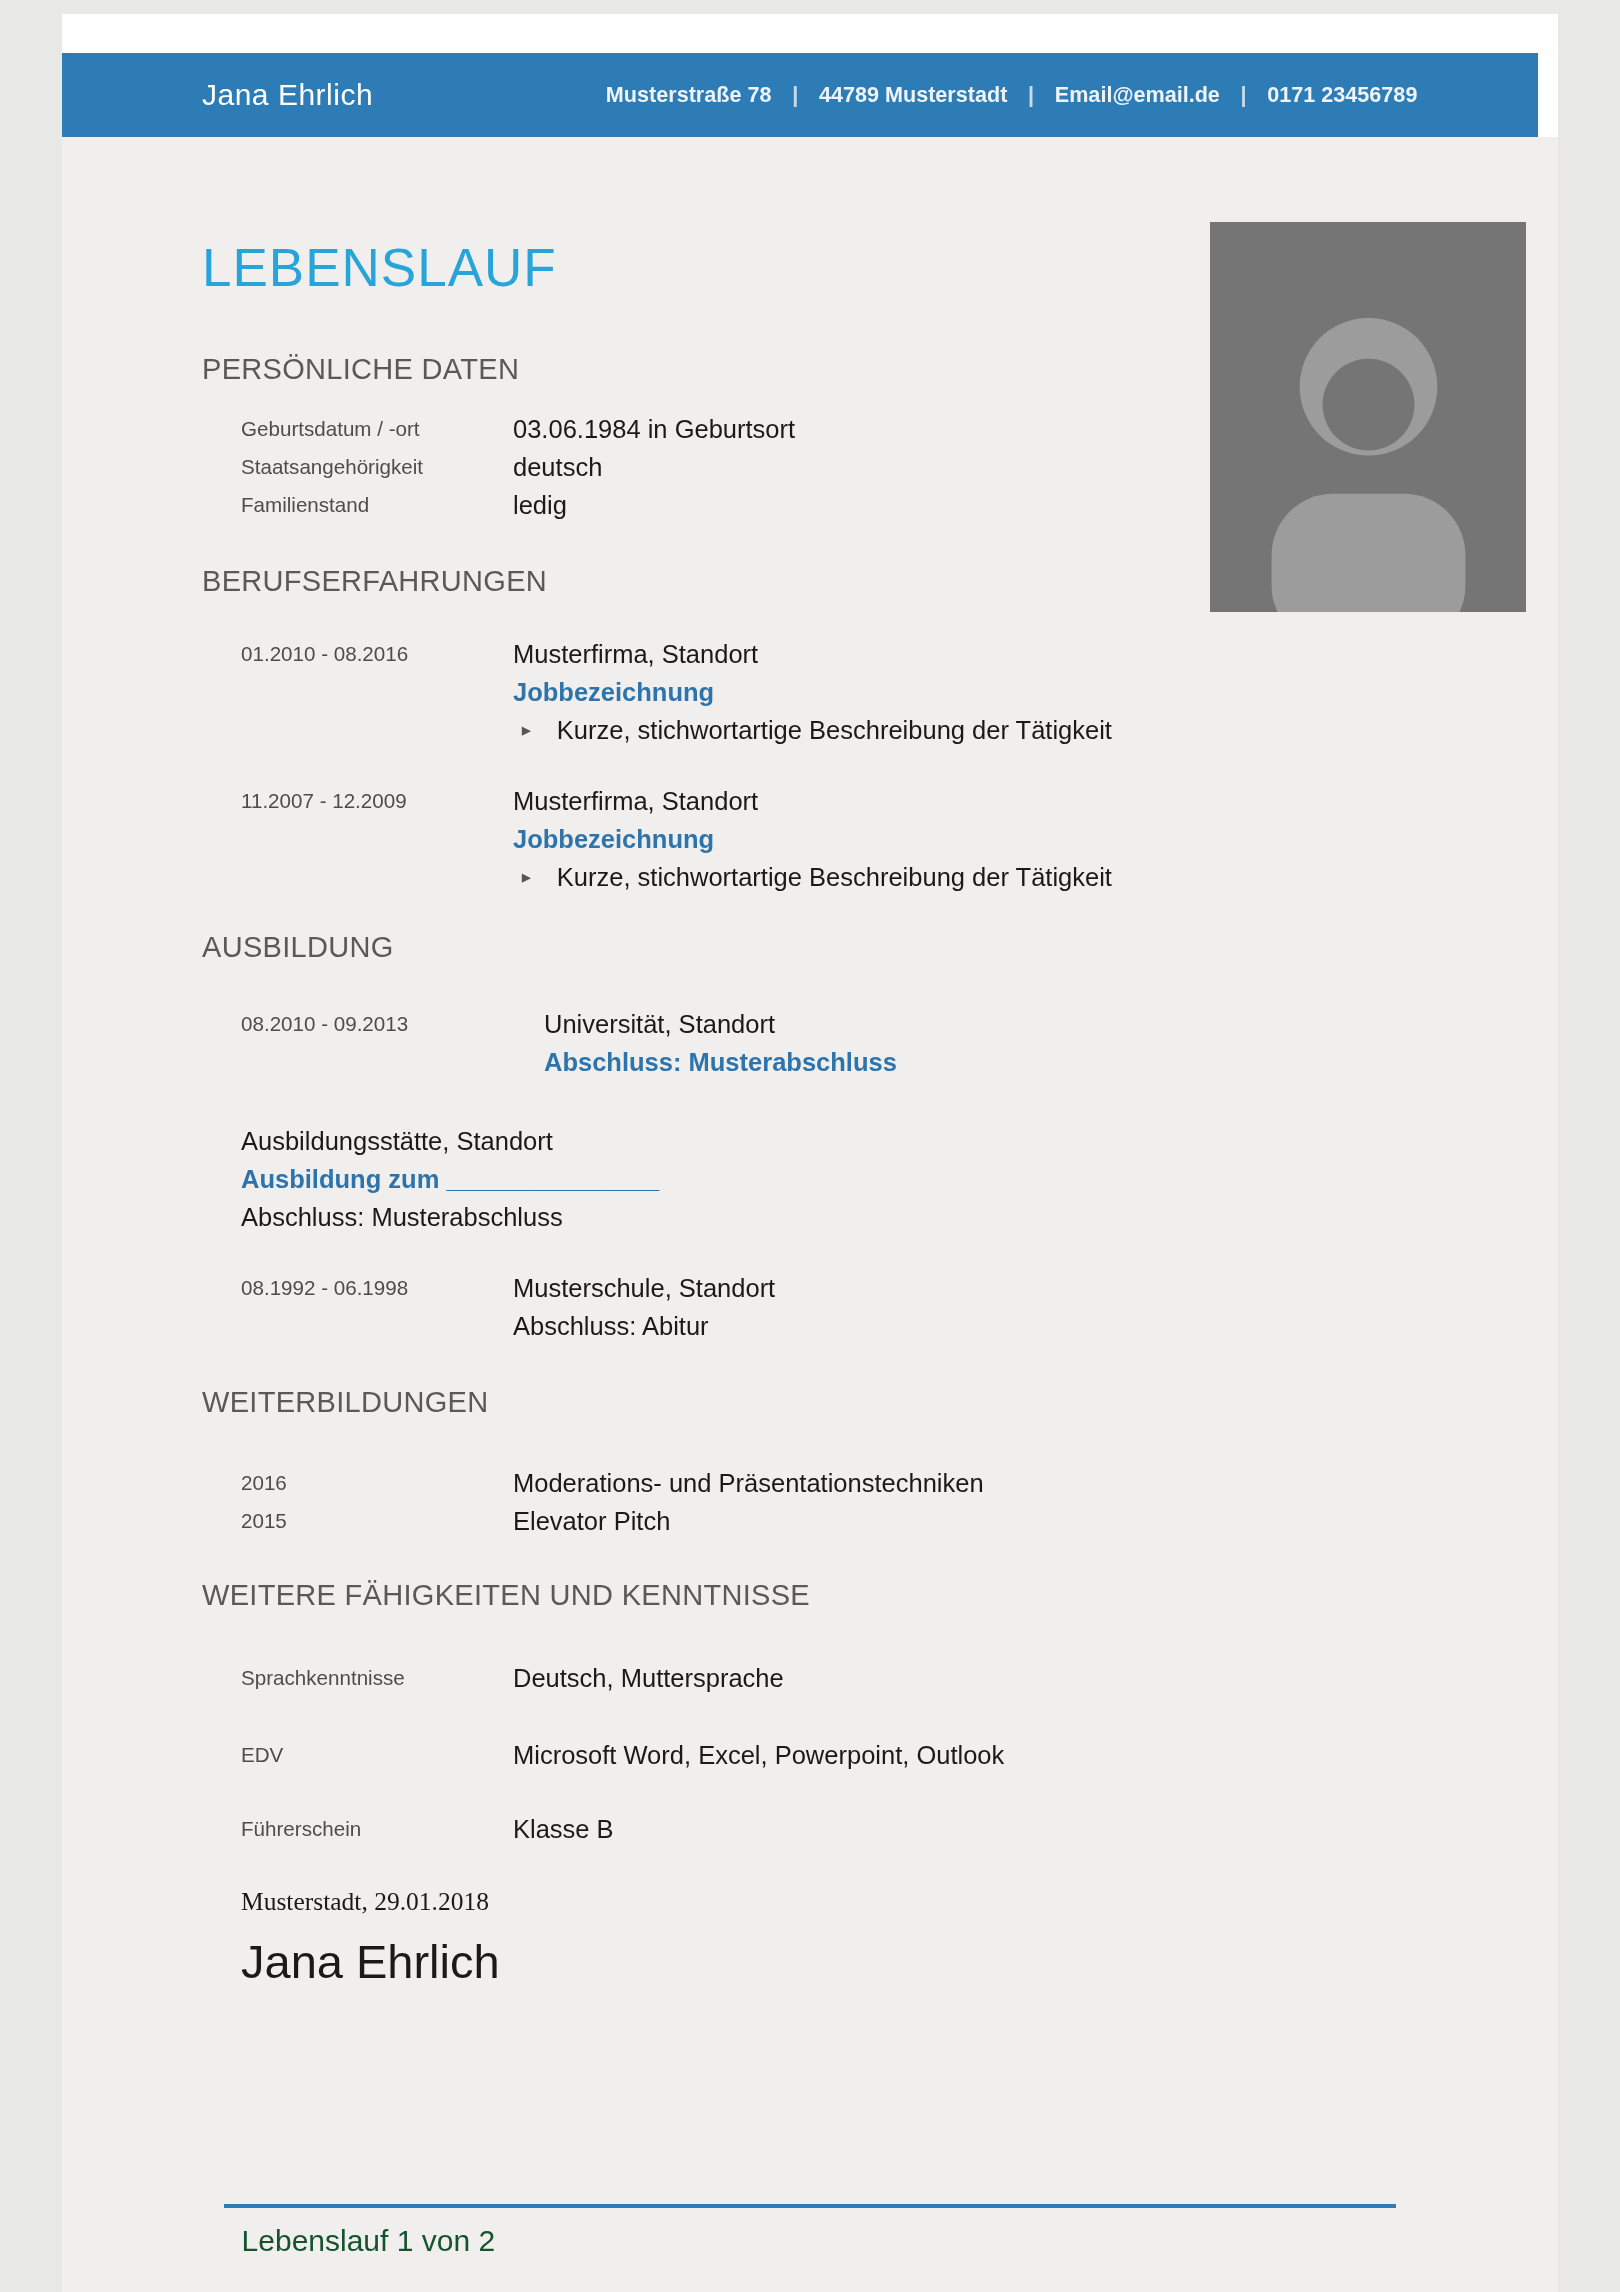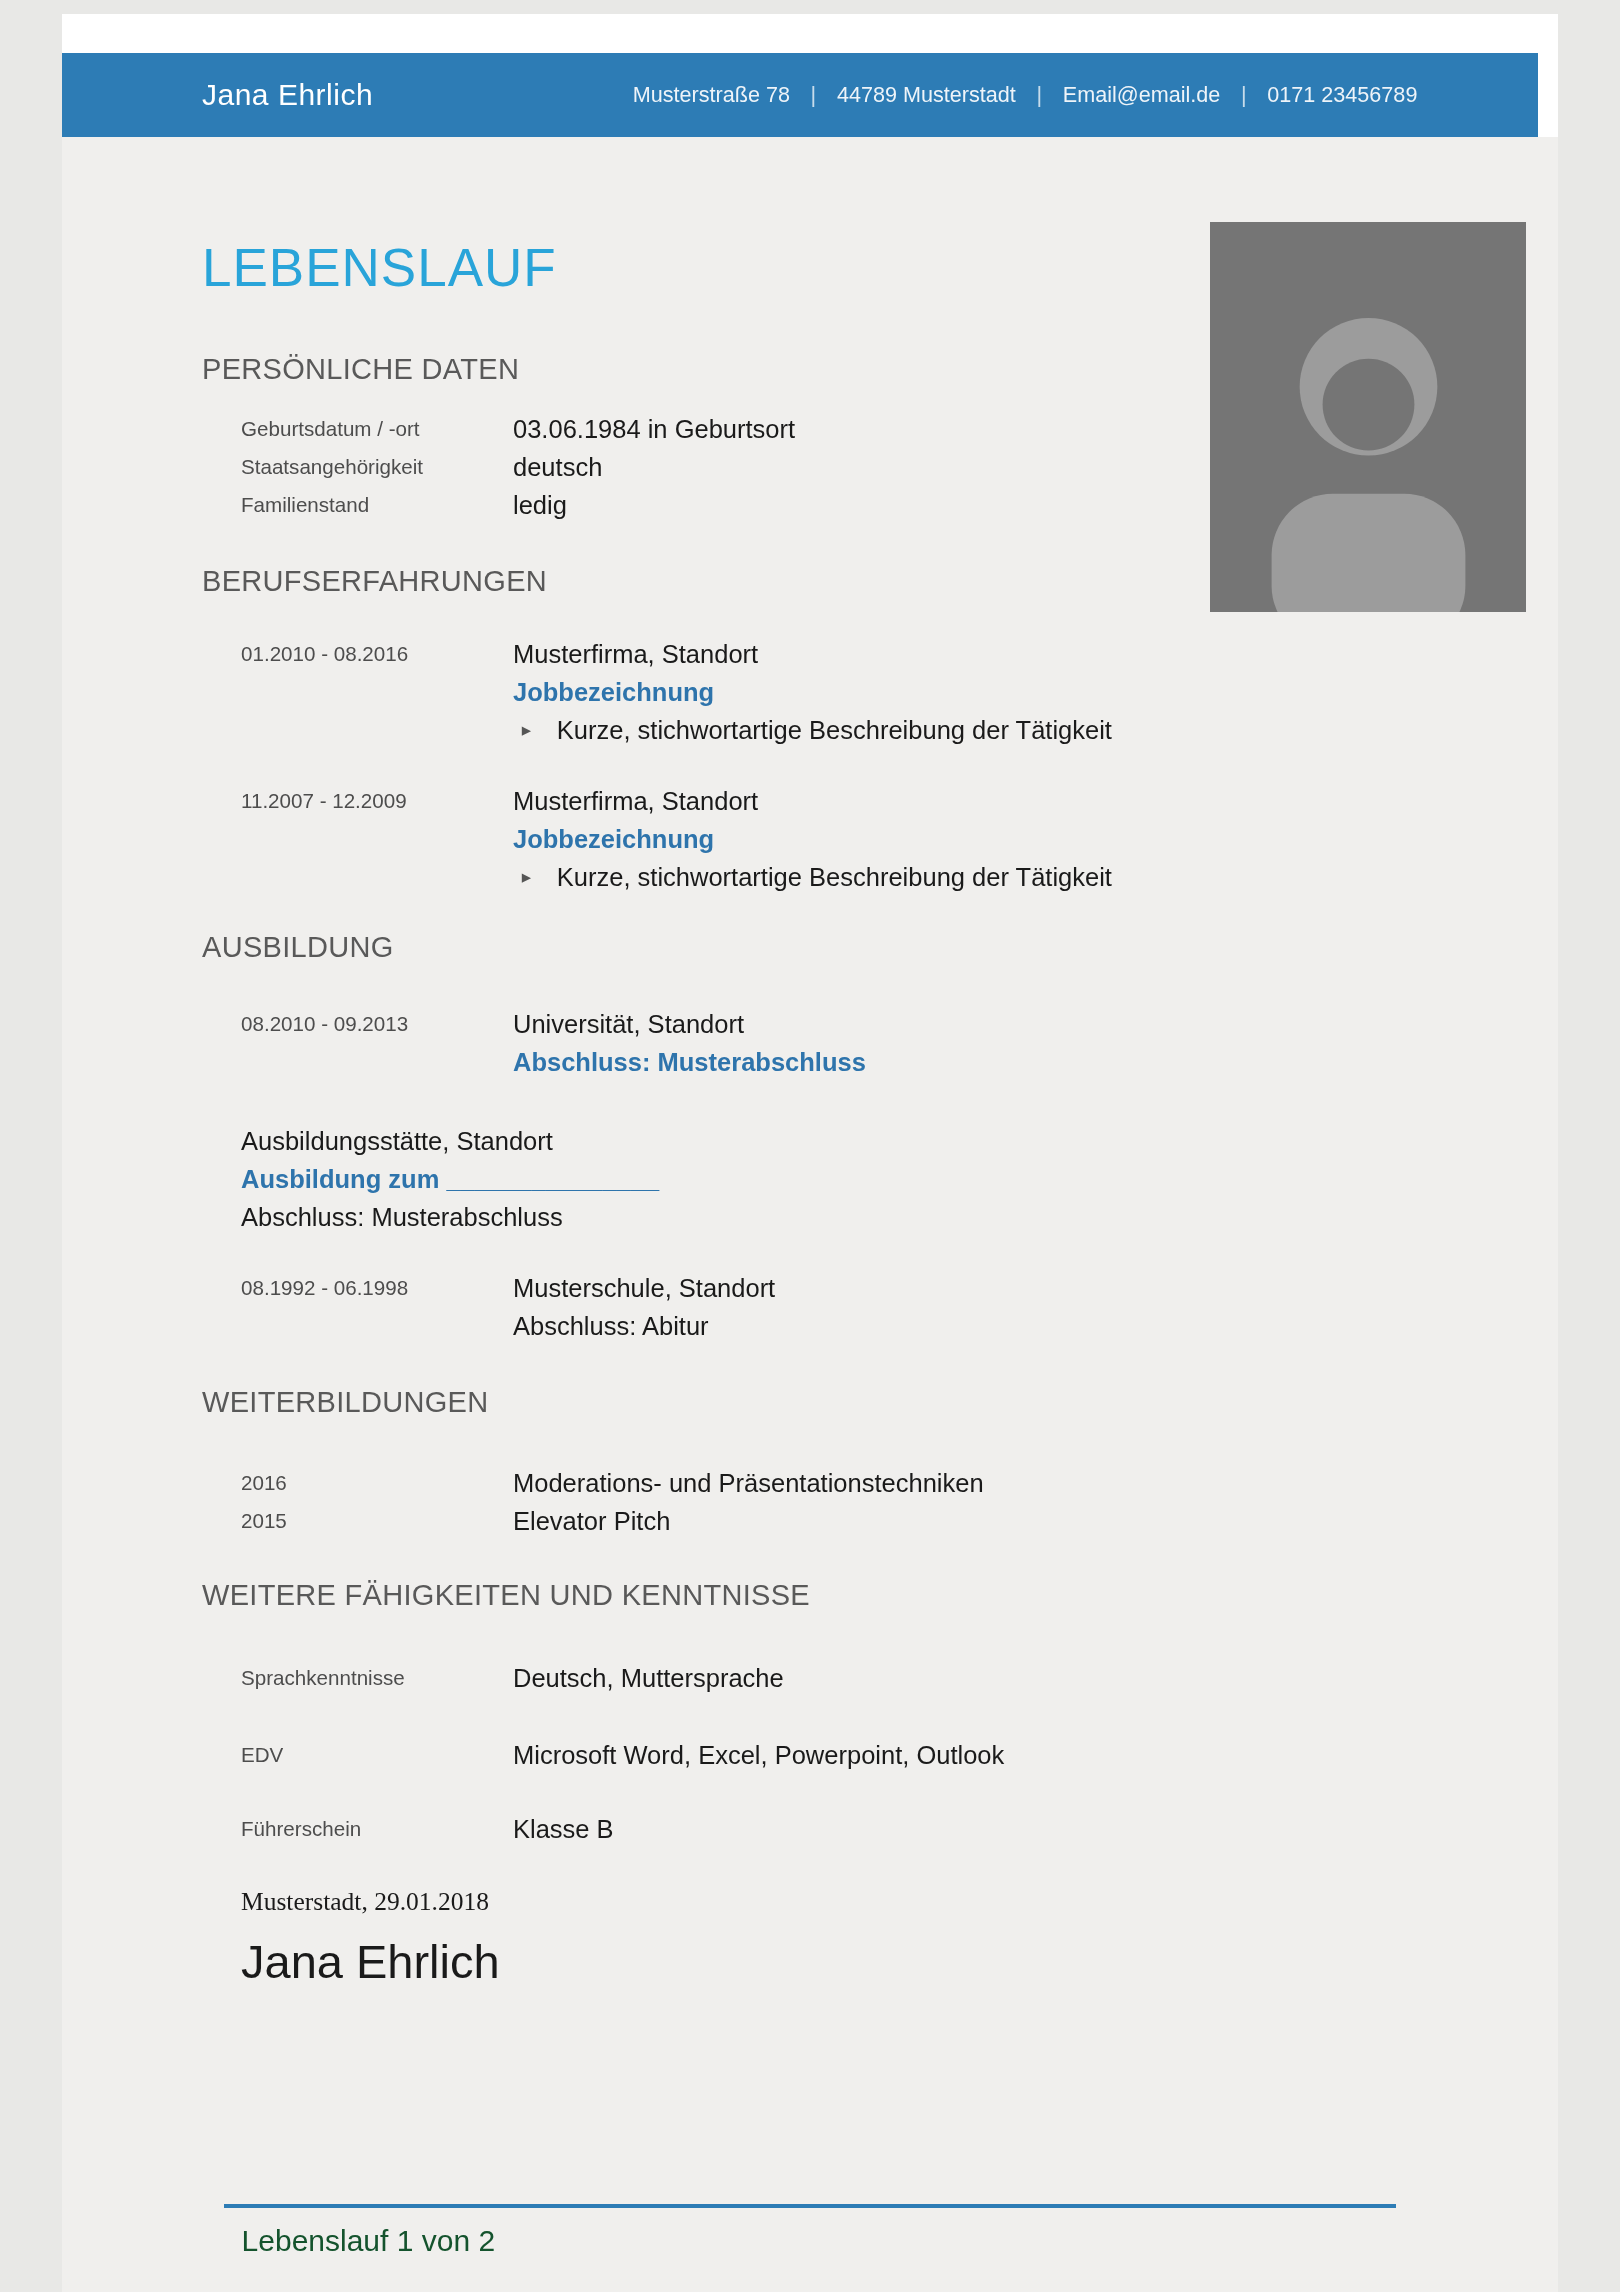--- a/index.html
+++ b/index.html
@@ -22,21 +22,21 @@
     margin-right:19.6px;
     background:var(--header-bar,#2d7cb5);
     display:flex; align-items:center;
   }
   .header-name {
     margin-left:140px;
     font-size:30px; color:#ffffff; letter-spacing:0.5px;
   }
   .header-contact {
     margin-left:auto; margin-right:121px;
-    font-size:21.6px; color:#eef4f9; white-space:nowrap;
+    font-size:21.6px; color:#eef4f9; white-space:nowrap;font-weight:bold;
   }
   .header-contact .sep { margin:0 14.7px; opacity:.8; }
 
   
   .photo {
     position:absolute; top:208px; left:1148px;
     width:316px; height:390px;
     background:var(--photo-bg,#757575);
     display:flex; align-items:flex-end; justify-content:center;
     overflow:hidden;
@@ -69,21 +69,21 @@
     width:272px; flex:0 0 272px;
     font-size:20.6px; line-height:38px; color:#4d4d4d;
   }
   .row-value, .entry-body { font-size:25.5px; line-height:38px; color:#1a1a1a; }
 
   .rows-personal { margin-top:25.5px; }
   .rows-training { margin-top:47px; }
 
   .entry-1 { margin-top:39px; }
   .entry-2 { margin-top:33px; }
-  .edu-1   { margin-top:43px; }
+  .edu-1   { margin-top:43px;gap:31px; }
   .edu-2   { margin-top:41px; }
   .edu-3   { margin-top:33px; }
 
   .accent { color:var(--accent-blue,#2e74ac); font-weight:700; }
 
   .entry-bullet { display:flex; padding-left:8.8px; }
   .bullet {
     width:35px; flex:0 0 35px;
     font-size:18.6px; line-height:38px; color:#555555;
   }

